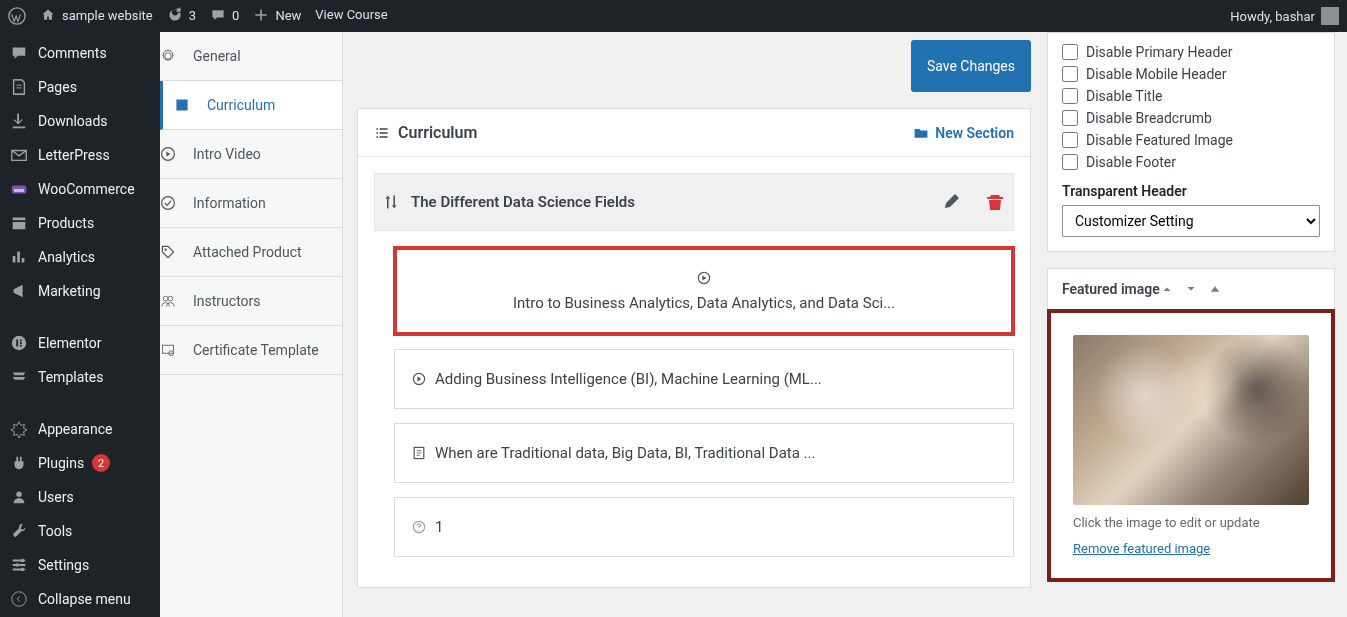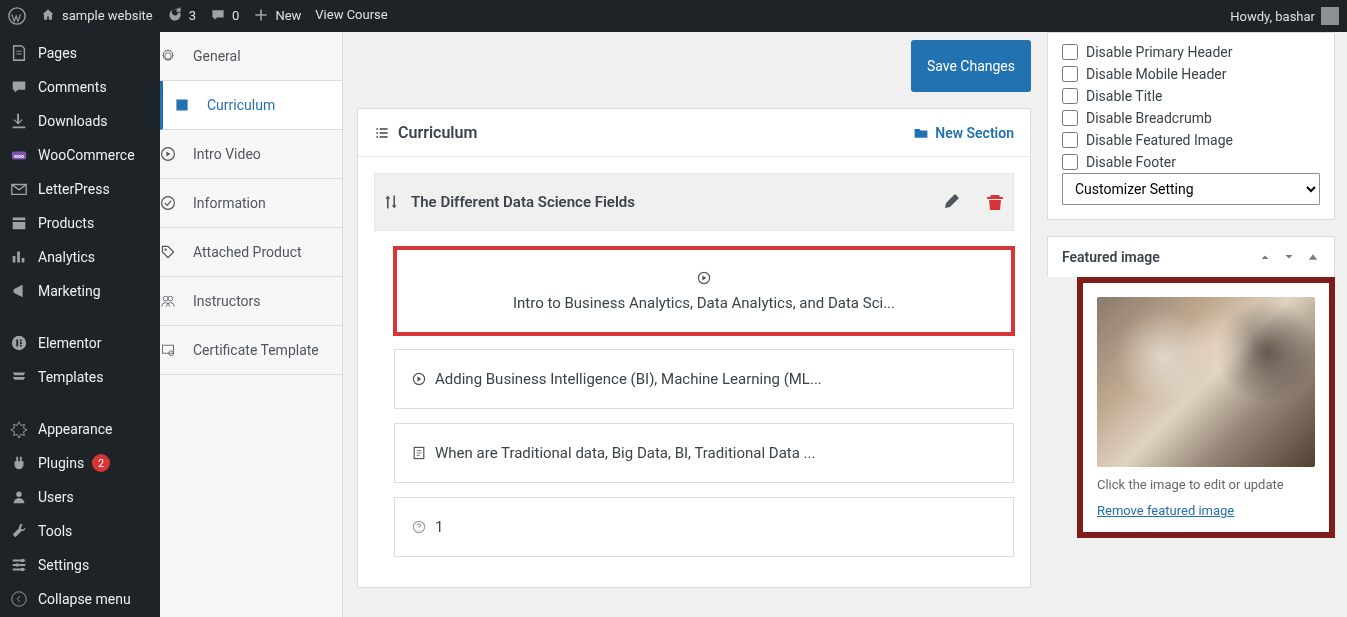--- a/index.html
+++ b/index.html
@@ -51,25 +51,25 @@
 .lesson.hl { border: 3px solid #d63638; box-shadow: 0 0 0 1px #d63638; flex-direction: column; }
 .lesson svg { width: 16px; height: 16px; fill: #50575e; flex-shrink: 0; }
 
 
 .rsidebar { width: 300px; padding: 0 12px 12px 0; overflow-y: auto; }
 .box { background: #fff; border: 1px solid #dcdcde; margin-bottom: 16px; padding: 8px 14px 14px 14px; }
 .box .chk { display: flex; align-items: center; gap: 8px; padding: 3px 0; font-size: 14px; color: #3c434a; }
 .box .chk input { width: 16px; height: 16px; }
 .box h4 { font-size: 14px; font-weight: 600; margin: 10px 0 6px 0; color: #1d2327; }
 .box select { width: 100%; padding: 6px 8px; border: 1px solid #8c8f94; border-radius: 1px; font-size: 14px; background: #fff; }
-.box-head { display: flex; align-items: center; justify-content: space-between; padding: 12px 14px; background: #fff; border: 1px solid #dcdcde; border-bottom: none; }
+.box-head { display: flex; align-items: center; padding: 12px 14px; background: #fff; border: 1px solid #dcdcde; border-bottom: none; }
 .box-head .ttl { font-weight: 600; font-size: 14px; }
 .box-head .ics { display: flex; gap: 10px; }
 .box-head .ics svg { width: 14px; height: 14px; fill: #787c82; cursor: pointer; }
-.featured { background: #fff; border: 6px solid #7f1d1d; padding: 14px; margin-left: 30px; }
+.featured { background: #fff; border: 4px solid #7f1d1d; padding: 22px; }
 .featured .thumb { width: 100%; height: 170px; background: linear-gradient(135deg,#8a7a6a 0%, #c0a890 30%, #e0d4c0 50%, #98887a 70%, #504030 100%); border-radius: 2px; margin-bottom: 10px; position: relative; overflow: hidden; }
 .featured .thumb::before { content:''; position:absolute; inset:0; background: radial-gradient(circle at 30% 35%, rgba(255,255,255,0.5), transparent 25%), radial-gradient(circle at 55% 30%, rgba(240,220,200,0.6), transparent 22%), radial-gradient(circle at 78% 32%, rgba(60,50,45,0.7), transparent 25%); }
 .featured .cap { color: #646970; font-size: 13px; margin-bottom: 10px; }
 .featured a { color: #2271b1; text-decoration: underline; font-size: 13px; cursor: pointer; }
 </style>
 </head>
 <body>
 
 <div class="adminbar">
   <div class="left">
@@ -113,49 +113,49 @@
       <span class="avatar"></span>
     </span>
   </div>
 </div>
 
 <div class="wrap">
 
   <div class="adminmenu" id="adminmenu">
       <div class="m">
         <svg viewBox="0 0 20 20">
+          <path d="M3 4h14v9H9l-4 3v-3H3z"></path>
+        </svg>
+        <span>Comments</span>
+      </div>
+      <div class="m">
+        <svg viewBox="0 0 20 20">
           <path d="M4 2h9l3 3v13H4z" fill="none" stroke="#9ca2a7" stroke-width="1.5"></path>
           <path d="M4 2h9l3 3v13H4zM7 8h6M7 11h6" stroke="#9ca2a7" fill="none"></path>
         </svg>
         <span>Pages</span>
       </div>
       <div class="m">
         <svg viewBox="0 0 20 20">
-          <path d="M3 4h14v9H9l-4 3v-3H3z"></path>
-        </svg>
-        <span>Comments</span>
-      </div>
-      <div class="m">
-        <svg viewBox="0 0 20 20">
           <path d="M10 2v9l3-3 1 1-5 5-5-5 1-1 3 3V2zM3 16h14v2H3z"></path>
         </svg>
         <span>Downloads</span>
+      </div>
+      <div class="m">
+        <svg viewBox="0 0 20 20">
+          <path d="M2 5h16v11H2zM2 5l8 6 8-6" fill="none" stroke="#9ca2a7" stroke-width="1.5"></path>
+        </svg>
+        <span>LetterPress</span>
       </div>
       <div class="m">
         <svg viewBox="0 0 20 20">
           <rect x="2" y="6" width="16" height="9" rx="2" fill="#7f54b3"></rect>
           <text x="10" y="13" font-size="6" fill="#fff" text-anchor="middle" font-weight="bold">woo</text>
         </svg>
         <span>WooCommerce</span>
-      </div>
-      <div class="m">
-        <svg viewBox="0 0 20 20">
-          <path d="M2 5h16v11H2zM2 5l8 6 8-6" fill="none" stroke="#9ca2a7" stroke-width="1.5"></path>
-        </svg>
-        <span>LetterPress</span>
       </div>
       <div class="m">
         <svg viewBox="0 0 20 20">
           <path d="M3 4h14v3H3zM3 9h14v8H3z"></path>
         </svg>
         <span>Products</span>
       </div>
       <div class="m">
         <svg viewBox="0 0 20 20">
           <path d="M3 16h3V9H3zM8 16h3V4H8zM13 16h3v-5h-3z"></path>
@@ -361,20 +361,21 @@
           </label><label class="chk">
             <input type="checkbox" style="">
             <span>Disable Breadcrumb</span>
           </label><label class="chk">
             <input type="checkbox" style="">
             <span>Disable Featured Image</span>
           </label><label class="chk">
             <input type="checkbox" style="">
             <span>Disable Footer</span>
           </label>
+        <h4>Transparent Header</h4>
         <select>
           <option>Customizer Setting</option>
         </select>
       </div>
 
       <div class="box-head">
         <span class="ttl">Featured image</span>
         <span class="ics">
           <svg viewBox="0 0 20 20">
               <path d="M5 13l5-5 5 5z"></path>

